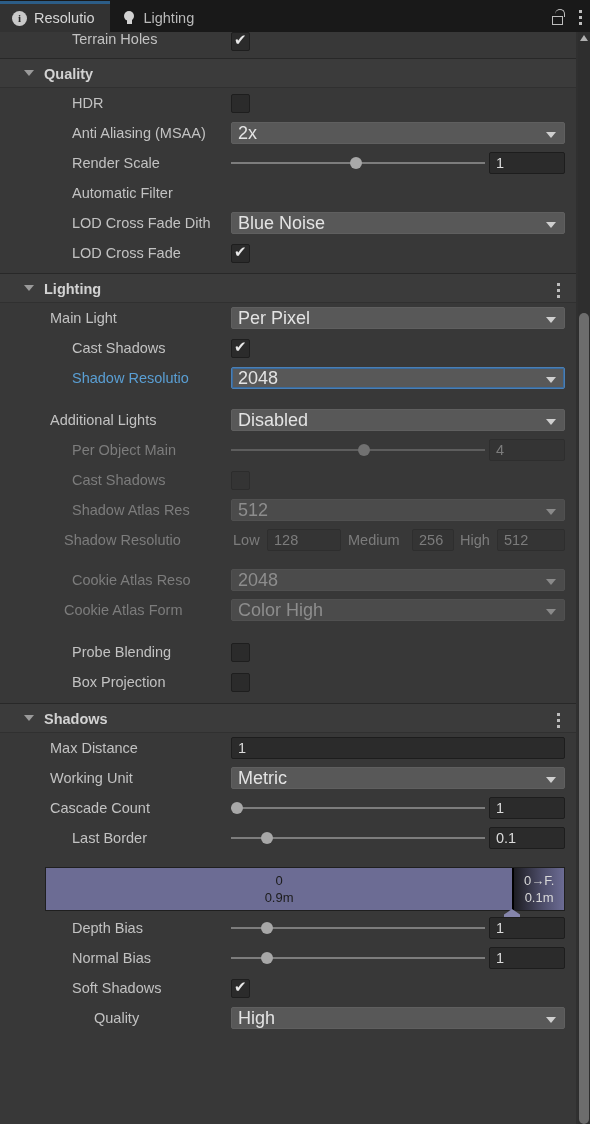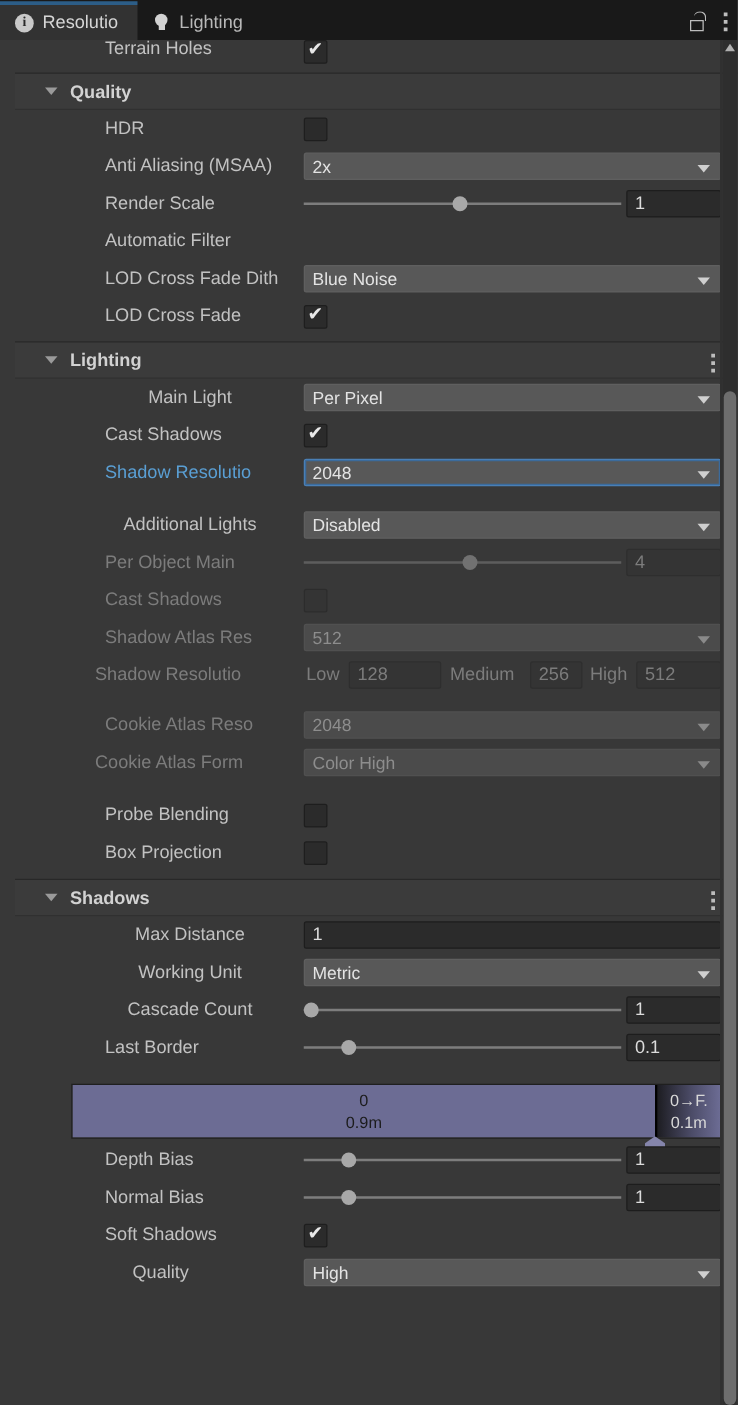--- a/index.html
+++ b/index.html
@@ -56,28 +56,28 @@
   }
   .lock-ico .shackle {
     position: absolute; left: 3px; top: 0; width: 10px; height: 8px;
     border: 1.6px solid #bdbdbd; border-bottom: none;
     border-radius: 5px 5px 0 0; border-left: none;
   }
   .kebab { width: 4px; display: flex; flex-direction: column; gap: 3px; align-items: center; }
   .kebab i { width: 3px; height: 3px; background: #bdbdbd; display: block; }
 
   
-  .content { position: absolute; left: 12px; top: 32px; width: 578px; height: 1092px; background: #383838; }
+  .content { position: absolute; left: 0; top: 32px; width: 578px; height: 1092px; background: #383838; }
 
   .row { position: relative; height: 30px; }
   .label {
     position: absolute; top: 0; height: 30px; line-height: 30px;
     font-size: 14.5px; color: #c2c2c2; white-space: nowrap; overflow: hidden;
   }
-  .label.ind0 { left: 50px; width: 180px; text-align: center; }
+  .label.ind0 { left: 50px; width: 180px; }
   .label.ind1 { left: 72px; width: 158px; }
   .label.dim { color: #7c7c7c; }
   .label.mod { color: #5a9fd4; }
 
   
   .sec {
     position: relative; height: 30px; background: #3b3b3b;
     border-top: 1px solid #282828; border-bottom: 1px solid #303030;
   }
   .sec .foldout {
@@ -88,21 +88,21 @@
   .sec .sec-title {
     position: absolute; left: 44px; top: 0; height: 30px; line-height: 30px;
     font-size: 14.5px; font-weight: bold; color: #d2d2d2;
   }
   .sec .kebab { position: absolute; right: 18px; top: 9px; }
 
   
   .dd {
     position: absolute; left: 231px; top: 4px; width: 334px; height: 22px;
     background: #585858; border: 1px solid #5f5f5f; border-radius: 2px;
-    color: #e3e3e3; font-size: 14px; line-height: 20px; padding-left: 6px;
+    color: #e3e3e3; font-size: 18px; line-height: 20px; padding-left: 6px;
     white-space: nowrap; overflow: hidden;
   }
   .dd.dim { background: #4b4b4b; border-color: #505050; color: #8d8d8d; }
   .dd.focus { border: 1px solid #4a7fb5; box-shadow: 0 0 0 1px #3b6b9c inset; }
   .dd .arrow {
     position: absolute; right: 8px; top: 9px; width: 0; height: 0;
     border-left: 5px solid transparent; border-right: 5px solid transparent;
     border-top: 6px solid #cfcfcf;
   }
   .dd.dim .arrow { border-top-color: #8a8a8a; }

